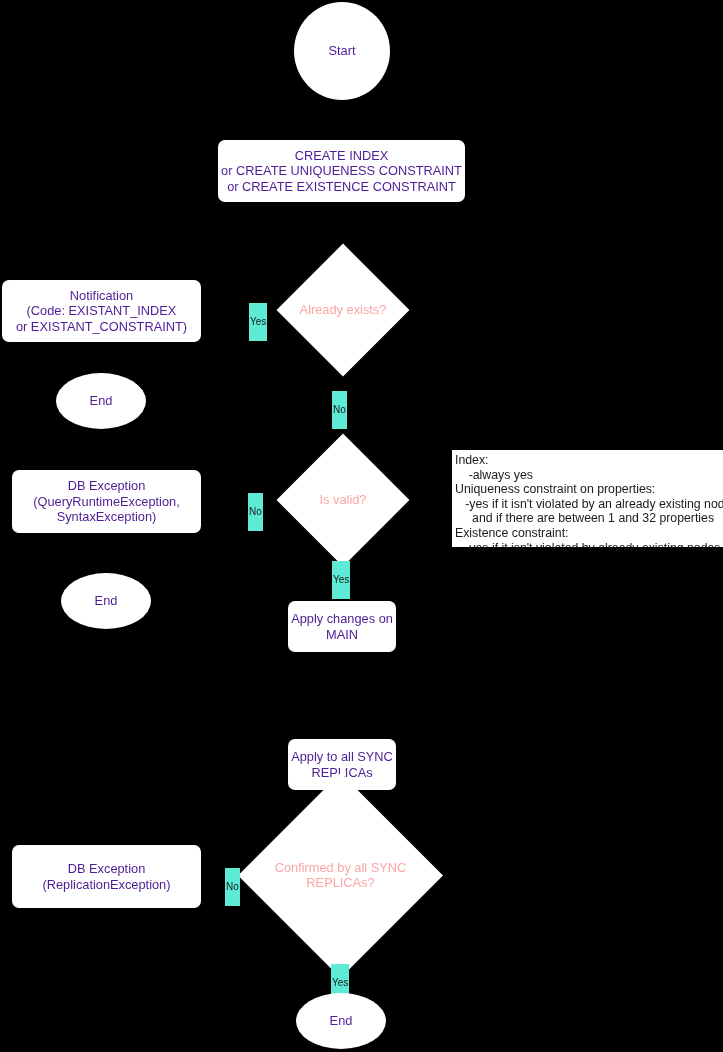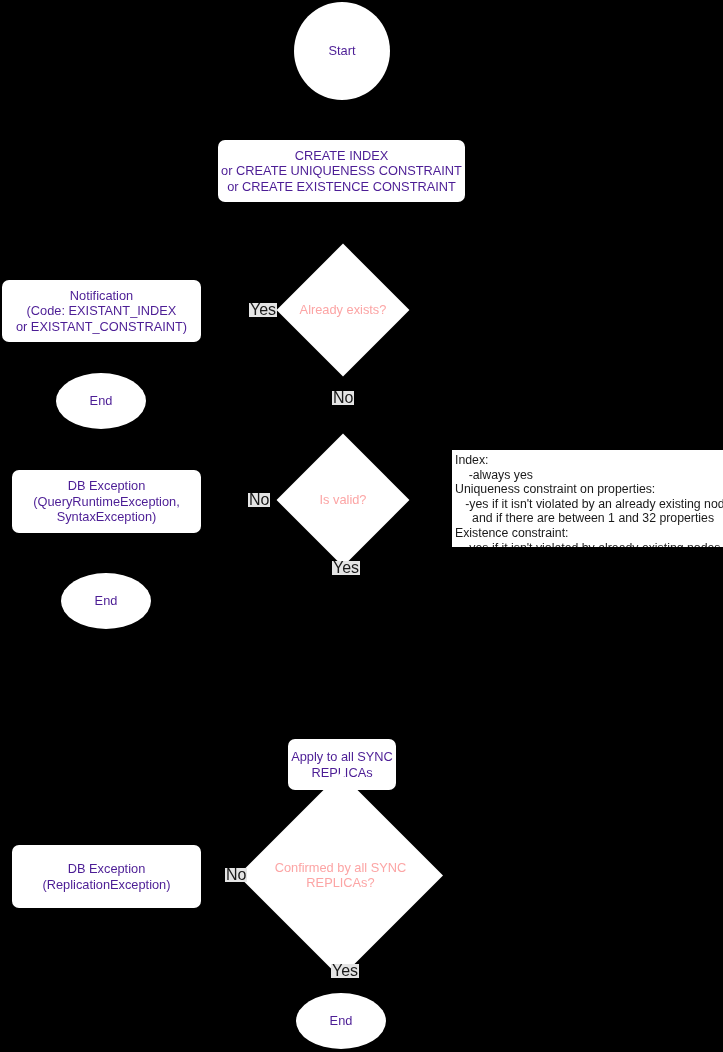--- a/index.html
+++ b/index.html
@@ -56,25 +56,25 @@
     width: 190px;
     text-align: center;
     white-space: pre-line;
     line-height: 1.22;
     color: #fca5a5;
   }
 
   
   .edge-label {
     position: absolute;
-    background: #e5e5e5;
+    background: #5eead4;
     color: #1a1a1a;
-    font-size: 16px;
+    font-size: 10px;
     line-height: 14px;
-    padding: 0 1px;
+    padding: 12px 1px;
     white-space: nowrap;
   }
 
   
   .connector {
     position: absolute;
     background: #000000;
   }
 
   
@@ -148,20 +148,22 @@
   <div class="node stadium fs-13" style="left:61px; top:573px; width:90px; height:56px;">End</div>
 
   <div class="note" style="left:452px; top:450px; width:271px; height:97px;">Index:
     -always yes
 Uniqueness constraint on properties:
    -yes if it isn't violated by an already existing node
      and if there are between 1 and 32 properties
 Existence constraint:
    -yes if it isn't violated by already existing nodes</div>
 
+  <div class="node rounded fs-13" style="left:288px; top:601px; width:108px; height:51px;">Apply changes on
+MAIN</div>
 
   <div class="node rounded fs-13" style="left:288px; top:711px; width:108px; height:51px;margin-top:28px;">Apply to all SYNC
 REPLICAs</div>
 
   <div class="diamond" style="left:268px; top:803px; width:145px; height:145px;">
     <div class="dia-shape"></div>
     <div class="dia-label fs-13">Confirmed by all SYNC
 REPLICAs?</div>
   </div>
 

